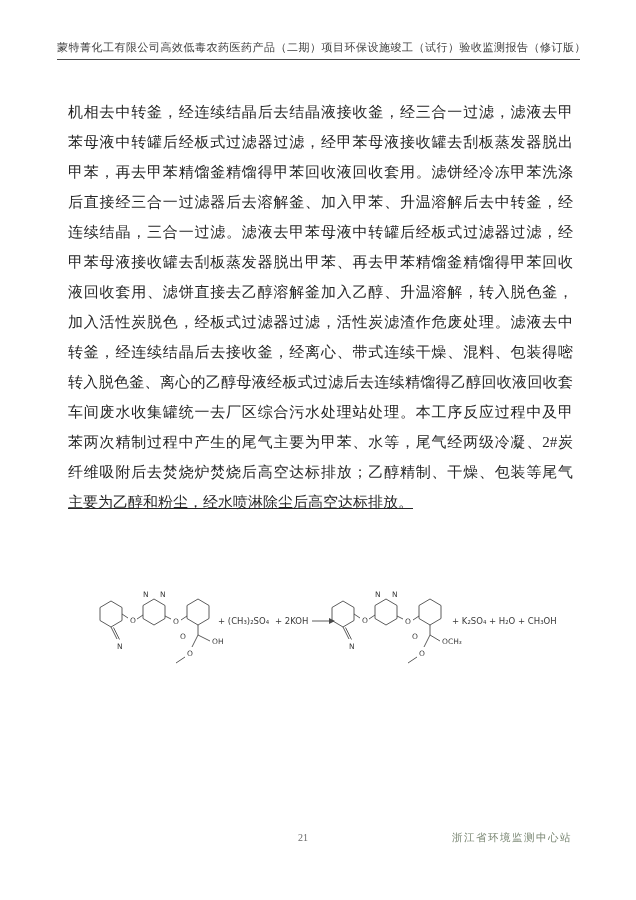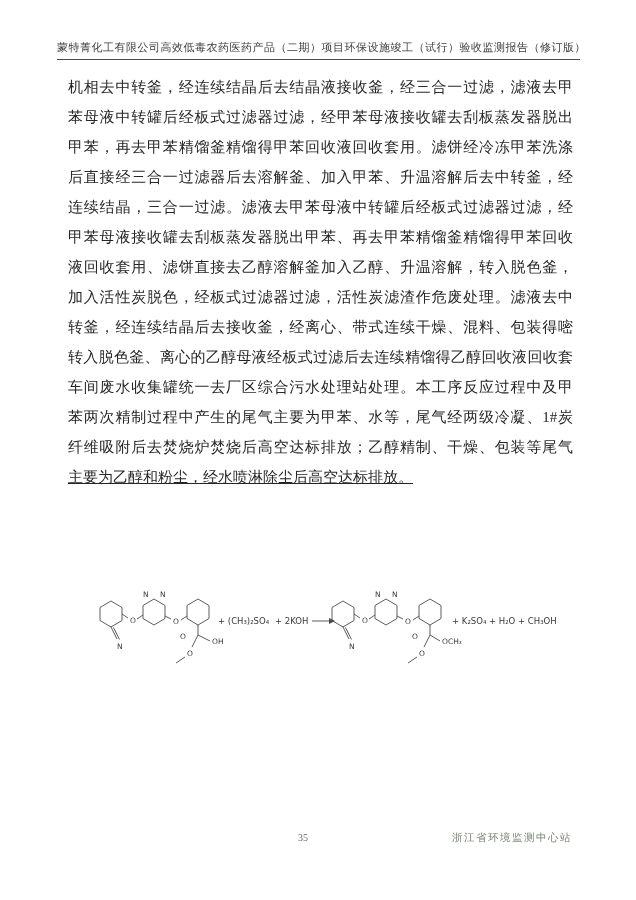--- a/index.html
+++ b/index.html
@@ -18,21 +18,21 @@
     font-size:11px;
     letter-spacing:0.5px;
     color:#3d3d3d;
     padding-bottom:4px;
     border-bottom:1.6px solid #4a4a4a;
     white-space:nowrap;
     overflow:hidden;
   }
   .body-text{
     position:absolute;
-    left:68px;top:72px;width:505px;
+    left:68px;top:97px;width:505px;
   }
   .body-line{
     font-size:15px;
     line-height:30px;
     height:30px;
     color:#262626;
     text-align:justify;
     text-align-last:justify;
     white-space:nowrap;
   }
@@ -82,21 +82,21 @@
       <div class="body-line">苯母液中转罐后经板式过滤器过滤，经甲苯母液接收罐去刮板蒸发器脱出</div>
       <div class="body-line">甲苯，再去甲苯精馏釜精馏得甲苯回收液回收套用。滤饼经冷冻甲苯洗涤</div>
       <div class="body-line">后直接经三合一过滤器后去溶解釜、加入甲苯、升温溶解后去中转釜，经</div>
       <div class="body-line">连续结晶，三合一过滤。滤液去甲苯母液中转罐后经板式过滤器过滤，经</div>
       <div class="body-line">甲苯母液接收罐去刮板蒸发器脱出甲苯、再去甲苯精馏釜精馏得甲苯回收</div>
       <div class="body-line">液回收套用、滤饼直接去乙醇溶解釜加入乙醇、升温溶解，转入脱色釜，</div>
       <div class="body-line">加入活性炭脱色，经板式过滤器过滤，活性炭滤渣作危废处理。滤液去中</div>
       <div class="body-line">转釜，经连续结晶后去接收釜，经离心、带式连续干燥、混料、包装得嘧</div>
       <div class="body-line">转入脱色釜、离心的乙醇母液经板式过滤后去连续精馏得乙醇回收液回收套</div>
       <div class="body-line">车间废水收集罐统一去厂区综合污水处理站处理。本工序反应过程中及甲</div>
-      <div class="body-line">苯两次精制过程中产生的尾气主要为甲苯、水等，尾气经两级冷凝、1#炭</div>
+      <div class="body-line">苯两次精制过程中产生的尾气主要为甲苯、水等，尾气经两级冷凝、2#炭</div>
       <div class="body-line">纤维吸附后去焚烧炉焚烧后高空达标排放；乙醇精制、干燥、包装等尾气</div>
       <div class="body-line">主要为乙醇和粉尘，经水喷淋除尘后高空达标排放。</div>
     </div>
 
   <div class="equation">
     <svg viewBox="0 0 480 95" xmlns="http://www.w3.org/2000/svg">
 
       <g>
 
         <polygon class="ring" points="25,15 36,21.5 36,34.5 25,41 14,34.5 14,21.5"></polygon>
@@ -156,17 +156,17 @@
         <text class="atom" x="124" y="58">OCH₃</text>
         <line class="bond" x1="112" y1="49" x2="106" y2="61"></line>
         <text class="atom" x="101" y="70">O</text>
         <line class="bond" x1="99" y1="71" x2="90" y2="77"></line>
       </g>
 
       <text class="formula-text" x="366" y="38">+ K₂SO₄ + H₂O + CH₃OH</text>
     </svg>
   </div>
 
-  <div class="footer-page-number">35</div>
+  <div class="footer-page-number">21</div>
 
   <div class="footer-org">浙江省环境监测中心站</div>
 
 </div>
 
 </body></html>

